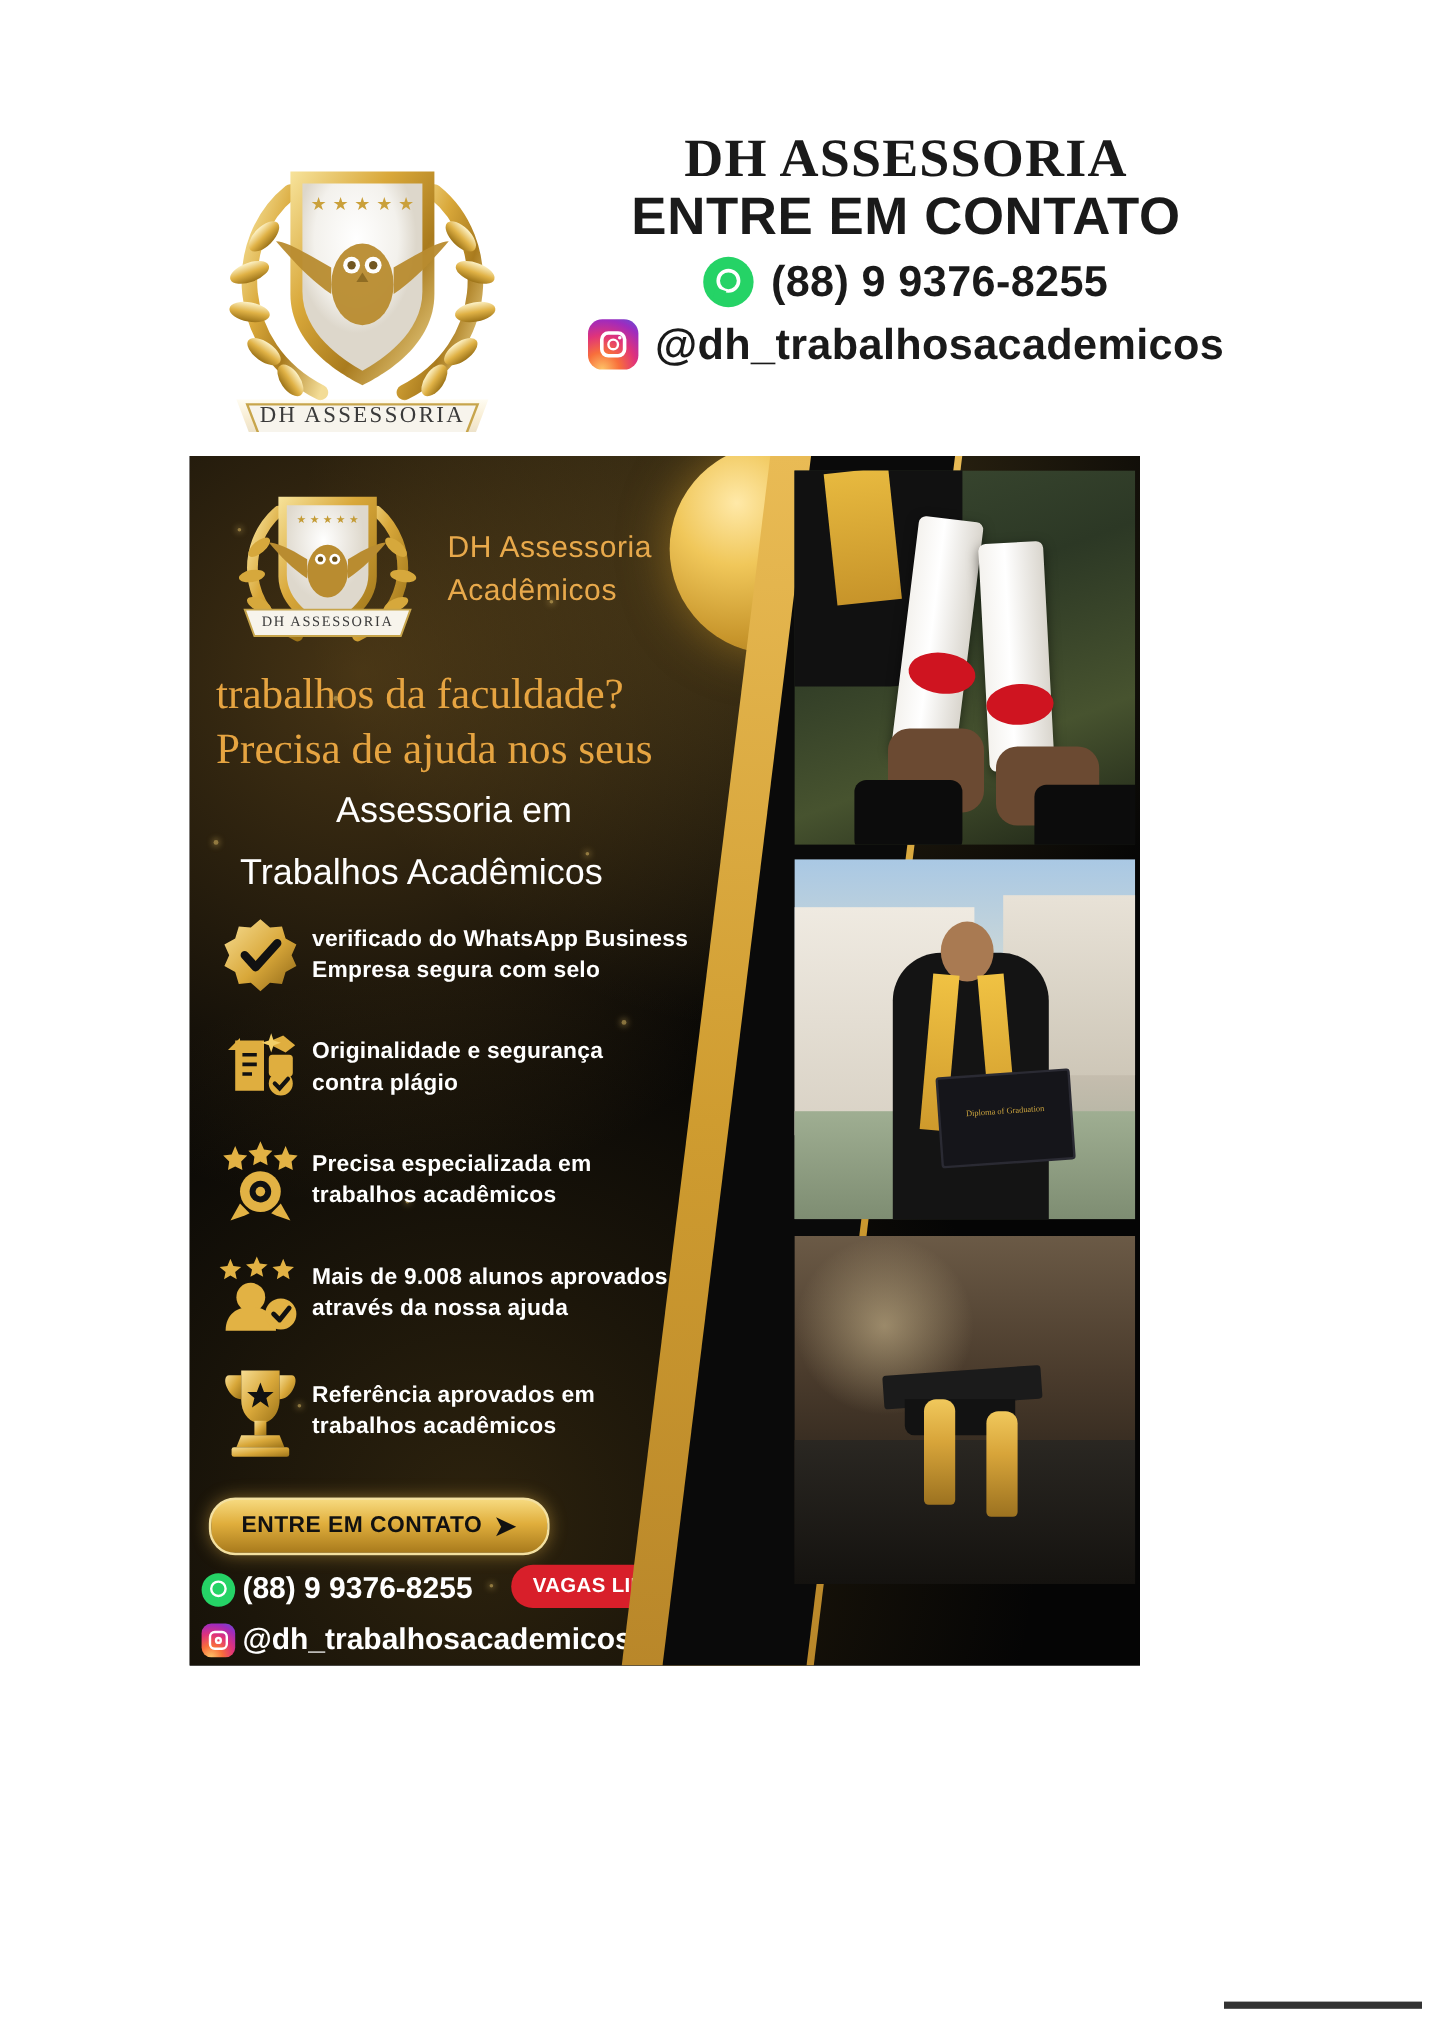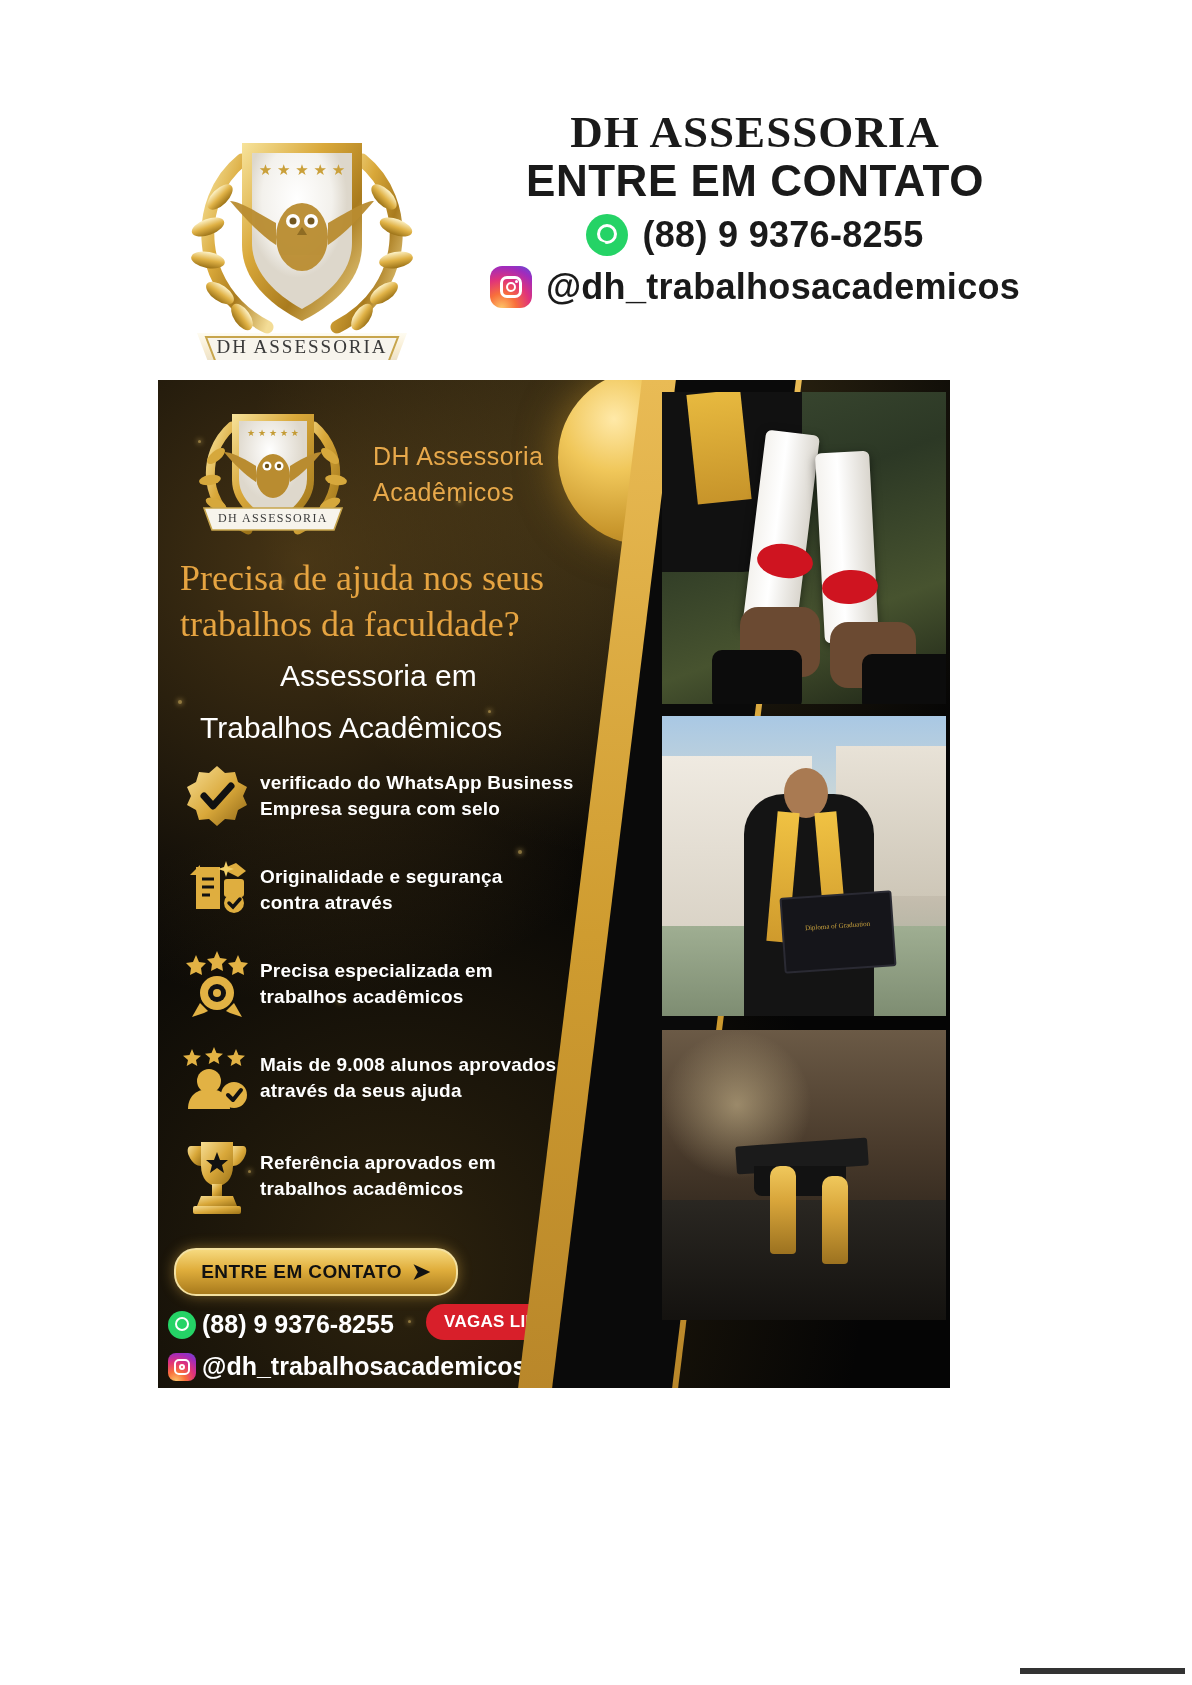--- a/index.html
+++ b/index.html
@@ -603,22 +603,22 @@
     <div style="position:absolute;left:0;top:113px;width:170px;text-align:center;
                 font-family:'Liberation Serif',serif;font-size:12px;letter-spacing:1.4px;color:#3a3a3a;">DH ASSESSORIA</div>
   </div>
 
   <div class="flyer-brand">
     <div>DH Assessoria</div>
     <div>Acadêmicos</div>
   </div>
 
   <div class="headline">
+    <div>trabalhos da faculdade?</div>
     <div>Precisa de ajuda nos seus</div>
-    <div>trabalhos da faculdade?</div>
   </div>
 
   <div class="subhead">
     <div>Assessoria em</div>
     <div class="l2">Trabalhos Acadêmicos</div>
   </div>
 
   <div class="features">
 
     <div class="feature">
@@ -655,21 +655,21 @@
           <g stroke="#111" stroke-width="3">
             <line x1="18" y1="22" x2="30" y2="22"></line>
             <line x1="18" y1="30" x2="30" y2="30"></line>
             <line x1="18" y1="38" x2="26" y2="38"></line>
           </g>
           <path d="M42,4 L44,10 L50,12 L44,14 L42,20 L40,14 L34,12 L40,10 Z" fill="#f2cf68"></path>
         </svg>
       </div>
       <div class="f-text">
         <div>Originalidade e segurança</div>
-        <div>contra através</div>
+        <div>contra plágio</div>
       </div>
     </div>
 
     <div class="feature">
       <div class="f-icon">
         <svg width="70" height="70" viewBox="0 0 70 70">
           <g fill="#e2b244">
             <path d="M14,6 L17,13 L24,14 L19,19 L20,26 L14,23 L8,26 L9,19 L4,14 L11,13 Z"></path>
             <path d="M35,2 L38,9 L45,10 L40,15 L41,22 L35,19 L29,22 L30,15 L25,10 L32,9 Z"></path>
             <path d="M56,6 L59,13 L66,14 L61,19 L62,26 L56,23 L50,26 L51,19 L46,14 L53,13 Z"></path>
@@ -696,21 +696,21 @@
             <path d="M54,4 L56.5,10 L63,10.8 L58,15 L59.3,21 L54,18 L48.7,21 L50,15 L45,10.8 L51.5,10 Z"></path>
             <circle cx="27" cy="36" r="12"></circle>
             <path d="M6,64 C6,50 16,44 27,44 C38,44 48,50 48,64 Z"></path>
             <circle cx="52" cy="50" r="13"></circle>
           </g>
           <path d="M46,50 L51,55 L59,45" stroke="#111" stroke-width="4" fill="none" stroke-linecap="round" stroke-linejoin="round"></path>
         </svg>
       </div>
       <div class="f-text">
         <div>Mais de 9.008 alunos aprovados</div>
-        <div>através da seus ajuda</div>
+        <div>através da nossa ajuda</div>
       </div>
     </div>
 
     <div class="feature">
       <div class="f-icon">
         <svg width="72" height="80" viewBox="0 0 72 80">
           <defs>
               <linearGradient id="tg" x1="0" y1="0" x2="1" y2="1">
             <stop offset="0%" stop-color="#f6dd93"></stop>
                 <stop offset="50%" stop-color="#d9a83a"></stop>

